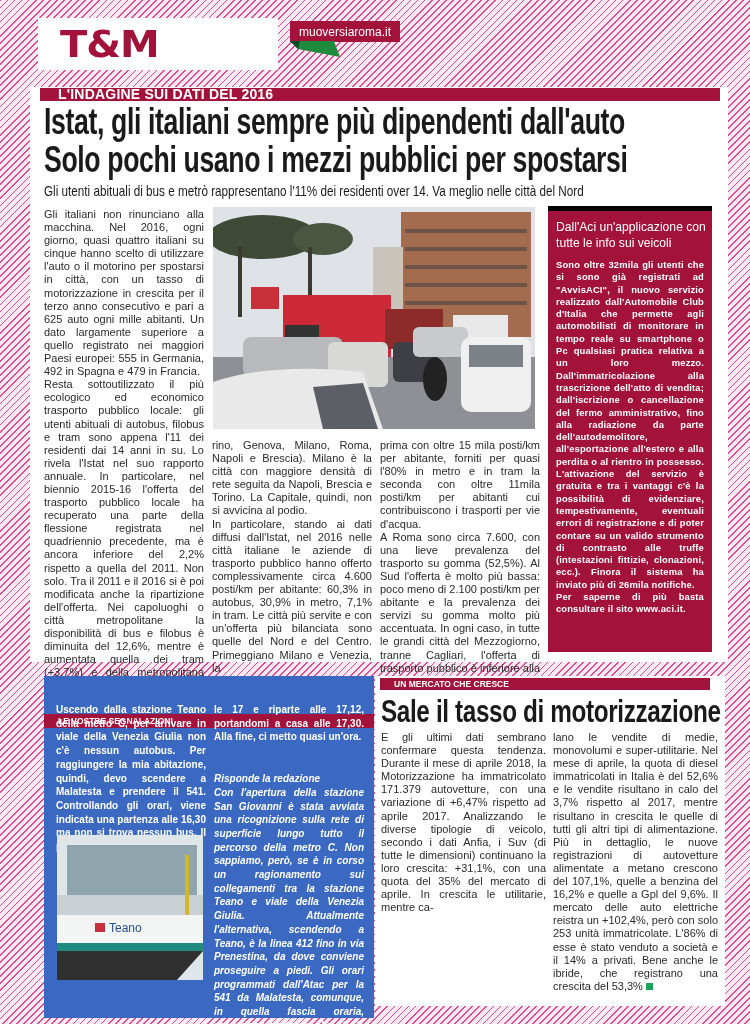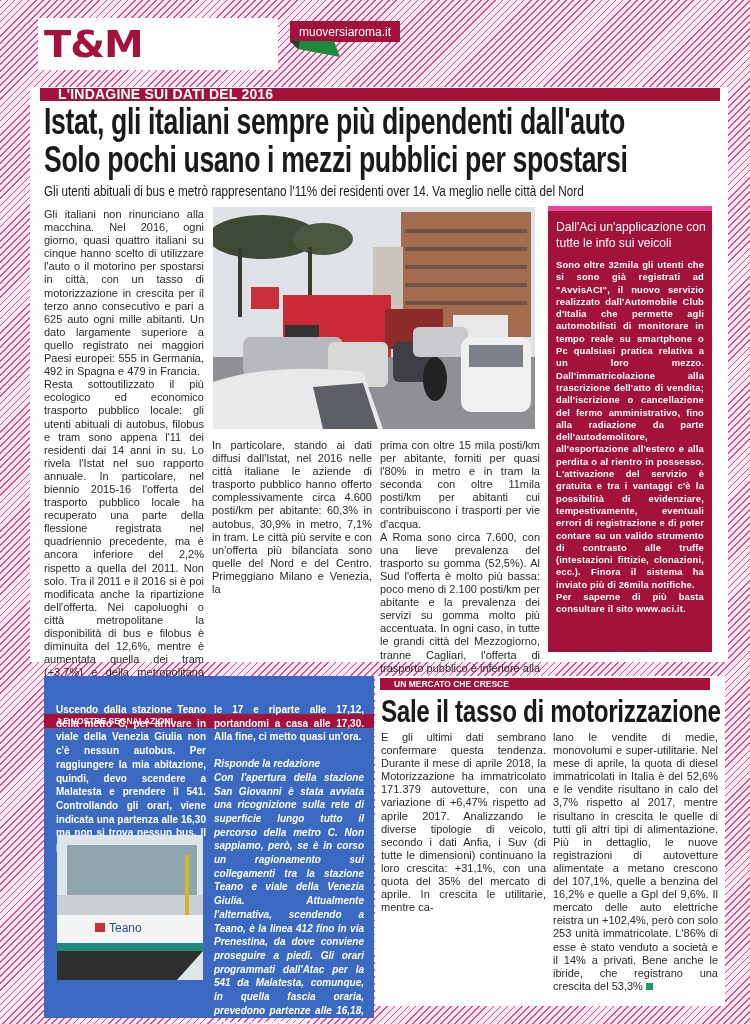--- a/index.html
+++ b/index.html
@@ -6,21 +6,21 @@
   html, body { width: 750px; height: 1024px; overflow: hidden; }
   body {
     position: relative;
     font-family: "Liberation Sans", sans-serif;
     background-color: #fbe9f1;
     background-image: repeating-linear-gradient(135deg, #e04a8e 0px, #e04a8e 1.2px, #fbeaf2 1.2px, #fbeaf2 5px);
   }
   .abs { position: absolute; }
 
   
-  .logo-box { left: 38px; top: 18px; width: 240px; height: 52px; background: #fff; display: flex; align-items: center; padding-left: 6px; }
+  .logo-box { left: 38px; top: 18px; width: 240px; height: 52px; background: #fff; display: flex; align-items: center; padding-left: 22px; }
   .logo-tm { font-family: "DejaVu Sans", sans-serif; font-weight: 900; font-size: 38px; color: #a3123a; letter-spacing: -1px; line-height: 1; transform: scaleX(1.05); transform-origin: left; }
   .logo-words { margin-left: 12px; display: flex; flex-direction: column; line-height: 0.95; }
   .logo-words span { font-family: "Liberation Sans", sans-serif; font-weight: 700; font-size: 20px; color: #a3123a; letter-spacing: 0.5px; transform: scaleX(0.88); transform-origin: left; }
   .site-tag { left: 290px; top: 21px; width: 110px; height: 21px; background: #a3123a; color: #fff; font-size: 12px; display: flex; align-items: center; justify-content: center; }
   .site-flag { left: 290px; top: 41px; width: 50px; height: 16px; }
 
   
   .card { left: 30px; top: 87px; width: 698px; height: 575px; background: #fff; }
   .kicker-bar { left: 40px; top: 88px; width: 680px; height: 13px; background: #a3123a; color: #fff; font-size: 14px; font-weight: 700; padding-left: 18px; line-height: 13px; letter-spacing: 0.2px; }
   .headline { left: 44px; top: 103px; width: 680px; font-weight: 700; color: #1a1a1a; font-size: 36px; line-height: 38px; letter-spacing: -0.5px; transform: scaleX(0.74); transform-origin: left top; width: 920px; white-space: nowrap; }
@@ -29,31 +29,31 @@
   .col-text { font-size: 11px; line-height: 13.1px; color: #2a2a2a; text-align: justify; font-family: "Liberation Sans", sans-serif; }
   .col-text p { text-indent: 0; }
   .col1 { left: 44px; top: 208px; width: 160px; }
   .col2 { left: 212px; top: 439px; width: 160px; }
   .col3 { left: 380px; top: 439px; width: 160px; }
 
   
   .photo { left: 213px; top: 207px; width: 322px; height: 222px; overflow: hidden; background: #d6d7d9; }
 
   
-  .aci-box { left: 548px; top: 206px; width: 164px; height: 446px; background: #a3123a; border-top: 5px solid #ec4899; padding: 8px 8px 0 8px; color: #fff; }
+  .aci-box { left: 548px; top: 206px; width: 164px; height: 446px; background: #a3123a; border-top: 5px solid #000000; padding: 8px 8px 0 8px; color: #fff; }
   .aci-title { font-size: 13.5px; line-height: 16px; font-weight: 400; transform: scaleX(0.9); transform-origin: left top; width: 170px; margin-bottom: 8px; }
   .aci-text { font-size: 9.4px; line-height: 12.3px; font-weight: 700; text-align: justify; letter-spacing: 0.15px; }
 
   
   .sig-box { left: 44px; top: 676px; width: 330px; height: 342px; background: #3b69c1; }
   .sig-bar { left: 44px; top: 714px; width: 330px; height: 14px; background: #a3123a; color: #fff; font-size: 8.5px; font-weight: 700; padding-left: 14px; line-height: 14px; }
   .sig-col { color: #fff; font-size: 10px; line-height: 13.7px; font-weight: 700; text-align: justify; }
   .sig-c1 { left: 56px; top: 703px; width: 150px; }
   .sig-c2 { left: 214px; top: 703px; width: 150px; }
-  .sig-c2 .answer { font-style: italic; margin-top: 13px; }
+  .sig-c2 .answer { font-style: italic; margin-top: 28px; }
   .sig-photo { left: 57px; top: 835px; width: 146px; height: 145px; overflow: hidden; background: #e8eef0; }
 
   
   .mkt-card { left: 375px; top: 676px; width: 350px; height: 330px; background: #fff; }
   .mkt-bar { left: 380px; top: 678px; width: 330px; height: 12px; background: #a3123a; color: #fff; font-size: 8.5px; font-weight: 700; padding-left: 14px; line-height: 12px; }
   .mkt-title { left: 381px; top: 693px; font-size: 32px; font-weight: 700; color: #1a1a1a; transform: scaleX(0.76); transform-origin: left top; white-space: nowrap; letter-spacing: -0.5px; }
   .mkt-c1 { left: 381px; top: 731px; width: 165px; }
   .mkt-c2 { left: 553px; top: 731px; width: 165px; }
 
   .end-square { display: inline-block; width: 7px; height: 7px; background: #1aa35a; margin-left: 3px; vertical-align: middle; }
@@ -119,20 +119,21 @@
     <ellipse cx="222" cy="172" rx="12" ry="22" fill="#222"></ellipse>
     <rect x="248" y="130" width="70" height="75" rx="10" fill="#f0f0f0"></rect>
     <rect x="256" y="138" width="54" height="22" fill="#7c8087"></rect>
 
     <path d="M0,175 Q60,155 150,165 L170,222 L0,222 Z" fill="#e9e9e9"></path>
     <path d="M100,180 L150,176 L165,222 L110,222 Z" fill="#5c6066"></path>
   </svg>
 </div>
 
 <div class="abs col-text col2">
+  <p>rino, Genova, Milano, Roma, Napoli e Brescia). Milano è la città con maggiore densità di rete seguita da Napoli, Brescia e Torino. La Capitale, quindi, non si avvicina al podio.</p>
   <p>In particolare, stando ai dati diffusi dall'Istat, nel 2016 nelle città italiane le aziende di trasporto pubblico hanno offerto complessivamente circa 4.600 posti/km per abitante: 60,3% in autobus, 30,9% in metro, 7,1% in tram. Le città più servite e con un'offerta più bilanciata sono quelle del Nord e del Centro. Primeggiano Milano e Venezia, la</p>
 </div>
 <div class="abs col-text col3">
   <p>prima con oltre 15 mila posti/km per abitante, forniti per quasi l'80% in metro e in tram la seconda con oltre 11mila posti/km per abitanti cui contribuiscono i trasporti per vie d'acqua.</p>
   <p><span>A Roma sono circa 7.600, con una lieve prevalenza del trasporto su gomma (52,5%). Al Sud l'offerta è molto più bassa: poco meno di 2.100 posti/km per abitante e la prevalenza dei servizi su gomma molto più accentuata. In ogni caso, in tutte le grandi città del Mezzogiorno, tranne Cagliari, l'offerta di trasporto pubblico è inferiore alla media nazionale</span><span class="end-square"></span></p>
 </div>
 
 <div class="abs aci-box">
   <div class="aci-title">Dall'Aci un'applicazione con tutte le info sui veicoli</div>
   <div class="aci-text">Sono oltre 32mila gli utenti che si sono già registrati ad "AvvisACI", il nuovo servizio realizzato dall'Automobile Club d'Italia che permette agli automobilisti di monitorare in tempo reale su smartphone o Pc qualsiasi pratica relativa a un loro mezzo. Dall'immatricolazione alla trascrizione dell'atto di vendita; dall'iscrizione o cancellazione del fermo amministrativo, fino alla radiazione da parte dell'autodemolitore, all'esportazione all'estero e alla perdita o al rientro in possesso. L'attivazione del servizio è gratuita e tra i vantaggi c'è la possibilità di evidenziare, tempestivamente, eventuali errori di registrazione e di poter contare su un valido strumento di contrasto alle truffe (intestazioni fittizie, clonazioni, ecc.). Finora il sistema ha inviato più di 26mila notifiche.</div>

